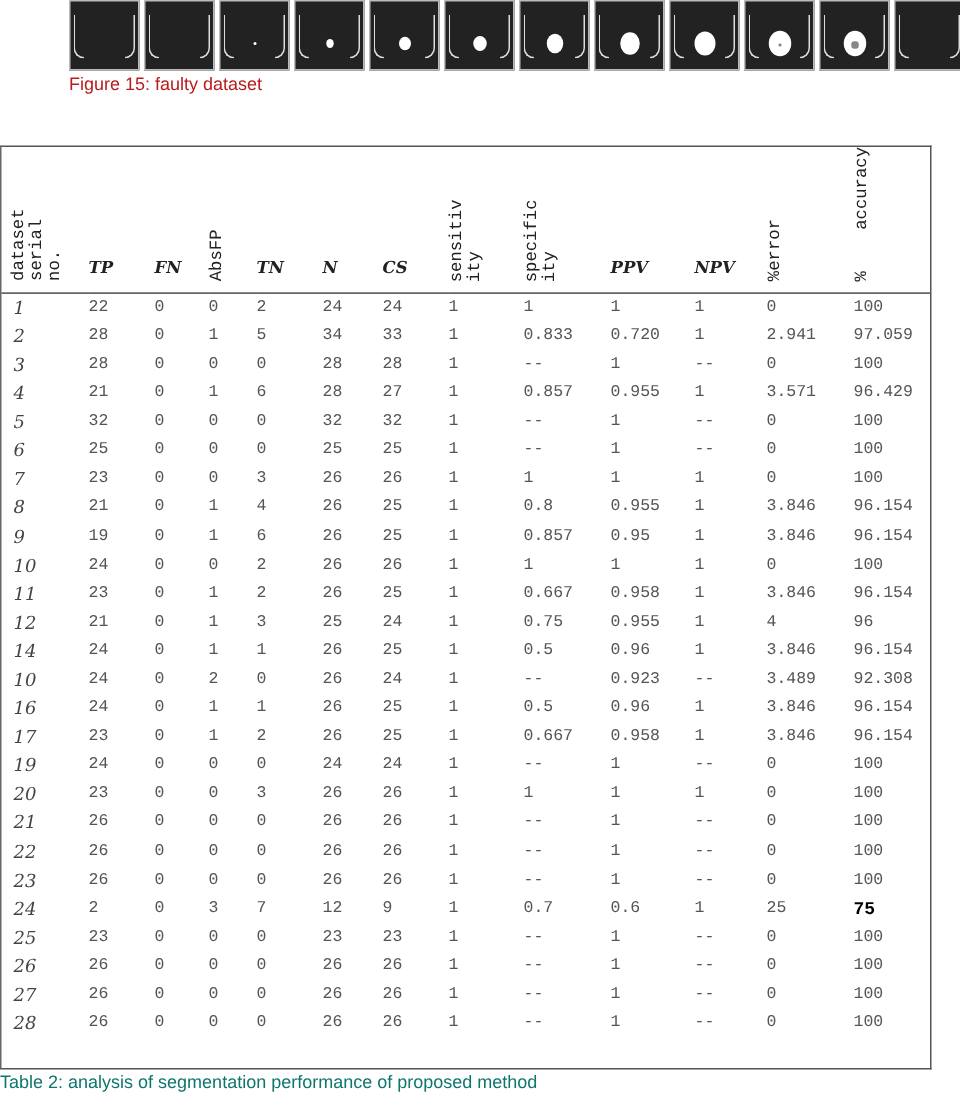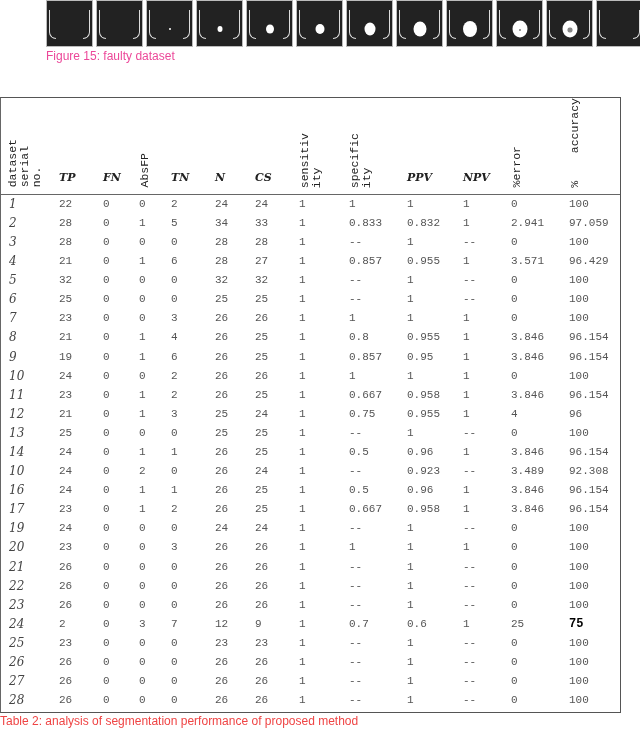--- a/index.html
+++ b/index.html
@@ -6,34 +6,34 @@
   body { width: 640px; height: 729px; position: relative; overflow: hidden; font-family: "Liberation Sans", sans-serif; }
 
   .strip { position: absolute; left: 46px; top: 0; height: 48px; display: flex; gap: 3px; }
   .frame { width: 47px; height: 47px; background: #222; position: relative; overflow: hidden; box-shadow: 0 0 0 1px #bbb inset; }
   .frame .wall { position: absolute; top: 10px; width: 6px; height: 28px; border: 1px solid #ddd; }
   .frame .wall.l { left: 3px; border-right: none; border-top: none; border-radius: 0 0 0 10px; }
   .frame .wall.r { right: 3px; border-left: none; border-top: none; border-radius: 0 0 10px 0; }
   .frame .blob { position: absolute; background: #fff; border-radius: 50%; left: 50%; transform: translate(-50%, -50%); }
   .frame .core { position: absolute; background: #888; border-radius: 40%; left: 50%; transform: translate(-50%, -50%); }
 
-  .fig-caption { position: absolute; left: 46px; top: 49px; font-size: 12px; color: #ec4899; }
+  .fig-caption { position: absolute; left: 46px; top: 49px; font-size: 12px; color: #b91c1c; }
 
   .tbl-wrap { position: absolute; left: 0; top: 97px; width: 621px; height: 616px; border: 1px solid #555; border-left: 1px solid #666; box-sizing: border-box; }
   table { border-collapse: collapse; width: 100%; table-layout: fixed; }
   thead tr { height: 75px; }
   thead th { border-bottom: 1.5px solid #666; vertical-align: bottom; padding: 0 0 2px 0; font-weight: normal; position: relative; margin-left: 32px; }
   thead .rot { writing-mode: vertical-rl; transform: rotate(180deg); font-family: "Liberation Mono", monospace; font-size: 11.5px; line-height: 12px; color: #222; text-align: left; white-space: pre; display: inline-block; }
   thead .hz { font-family: "DejaVu Serif", serif; font-style: italic; font-weight: bold; font-size: 11px; color: #222; display: inline-block; margin-bottom: 8px; }
   tbody tr { height: 19.1px; }
   tbody td { font-family: "Liberation Mono", monospace; font-size: 11px; color: #555; padding: 0; white-space: nowrap; }
   tbody td.idx { font-family: "DejaVu Serif", serif; font-style: italic; color: #444; padding-left: 8px; font-size: 12px; }
   tbody td.bold { font-weight: bold; color: #000; font-size: 12px; }
 
-  .tbl-caption { position: absolute; left: 0; top: 714px; font-size: 12px; color: #ef4444; }
+  .tbl-caption { position: absolute; left: 0; top: 714px; font-size: 12px; color: #0f766e; }
 </style>
 </head>
 <body>
 
 <div class="strip" id="strip">
     <div class="frame">
       <div class="wall l"></div>
       <div class="wall r"></div>
     </div>
     <div class="frame">
@@ -151,21 +151,21 @@
         <tr>
           <td class="idx">2</td>
           <td>28</td>
           <td>0</td>
           <td>1</td>
           <td>5</td>
           <td>34</td>
           <td>33</td>
           <td>1</td>
           <td>0.833</td>
-          <td>0.832</td>
+          <td>0.720</td>
           <td>1</td>
           <td>2.941</td>
           <td>97.059</td>
         </tr>
         <tr>
           <td class="idx">3</td>
           <td>28</td>
           <td>0</td>
           <td>0</td>
           <td>0</td>
@@ -305,35 +305,20 @@
           <td>1</td>
           <td>3</td>
           <td>25</td>
           <td>24</td>
           <td>1</td>
           <td>0.75</td>
           <td>0.955</td>
           <td>1</td>
           <td>4</td>
           <td>96</td>
-        </tr>
-        <tr>
-          <td class="idx">13</td>
-          <td>25</td>
-          <td>0</td>
-          <td>0</td>
-          <td>0</td>
-          <td>25</td>
-          <td>25</td>
-          <td>1</td>
-          <td>--</td>
-          <td>1</td>
-          <td>--</td>
-          <td>0</td>
-          <td>100</td>
         </tr>
         <tr>
           <td class="idx">14</td>
           <td>24</td>
           <td>0</td>
           <td>1</td>
           <td>1</td>
           <td>26</td>
           <td>25</td>
           <td>1</td>

